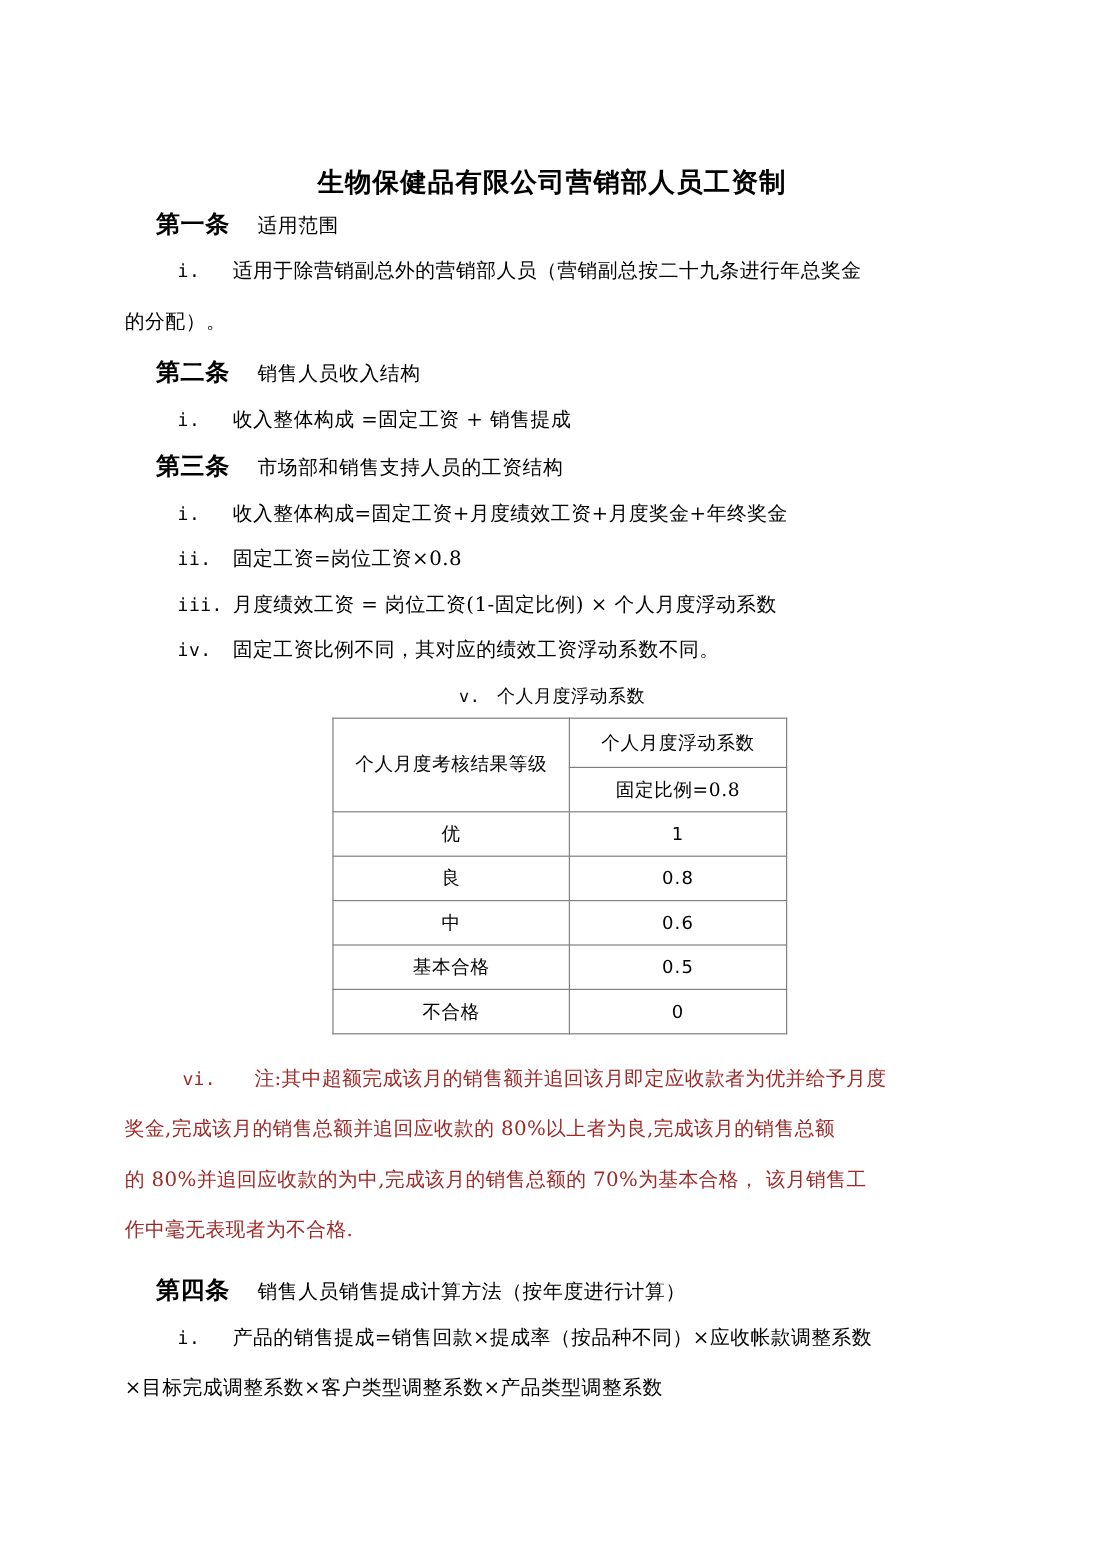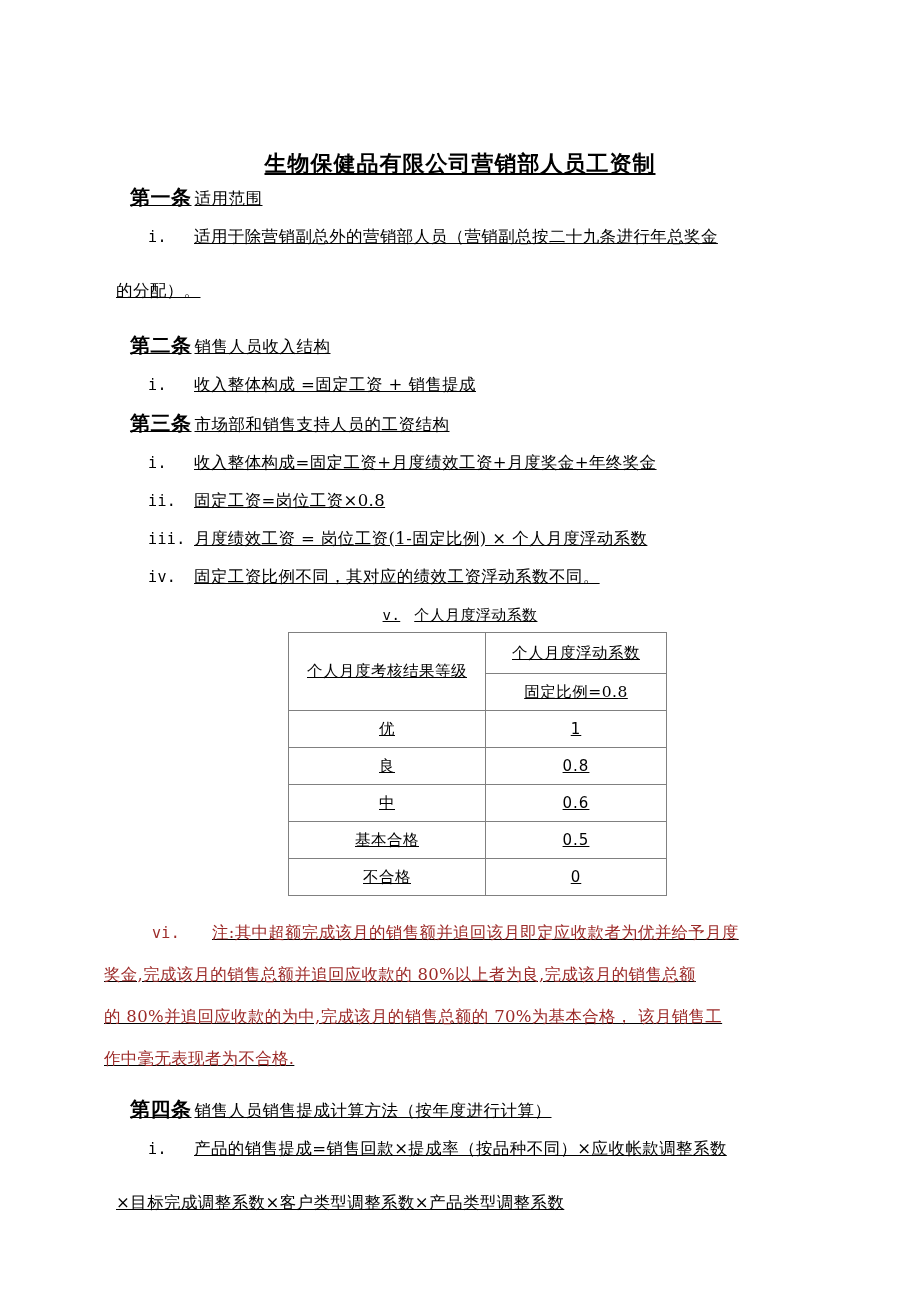--- a/index.html
+++ b/index.html
@@ -13,23 +13,22 @@
     font-family: "DejaVu Serif", "Liberation Serif", serif;
     color: #000000;
     position: relative;
     overflow: hidden;
   }
 
   .page {
     position: relative;
     width: 920px;
     height: 1302px;
-    padding: 16px;
+    padding: 5px;
     box-sizing: border-box;
-    text-decoration: underline;
   }
 
   .doc-title {
     text-align: center;
     font-size: 22px;
     font-weight: bold;
     letter-spacing: 1px;
     margin: 0;
     padding-top: 132px;
     line-height: 30px;
@@ -52,21 +51,21 @@
     white-space: nowrap;
     padding-left: 30px;
   }
   .article .num {
     font-weight: bold;
     font-size: 20px;
     letter-spacing: 0.5px;
   }
   .article .ttl {
     font-weight: normal;
-    margin-left: 3px;
+    margin-left: 23px;
     letter-spacing: 0.5px;
   }
 
   
   .item {
     margin: 0;
     padding: 0 0 0 0;
     font-size: 16.5px;
     line-height: 38px;
     letter-spacing: 0.4px;
@@ -78,21 +77,21 @@
     font-family: "DejaVu Sans Mono", "Liberation Mono", monospace;
     font-size: 15px;
     box-sizing: content-box;
   }
   .item .tx {
     display: inline;
   }
 
   
   .cont {
-    margin: 16px;
+    margin: 4px;
     padding: 0;
     font-size: 16.5px;
     line-height: 38px;
     letter-spacing: 0.4px;
   }
 
   
   .subline {
     margin: 0;
     padding-left: 130px;

